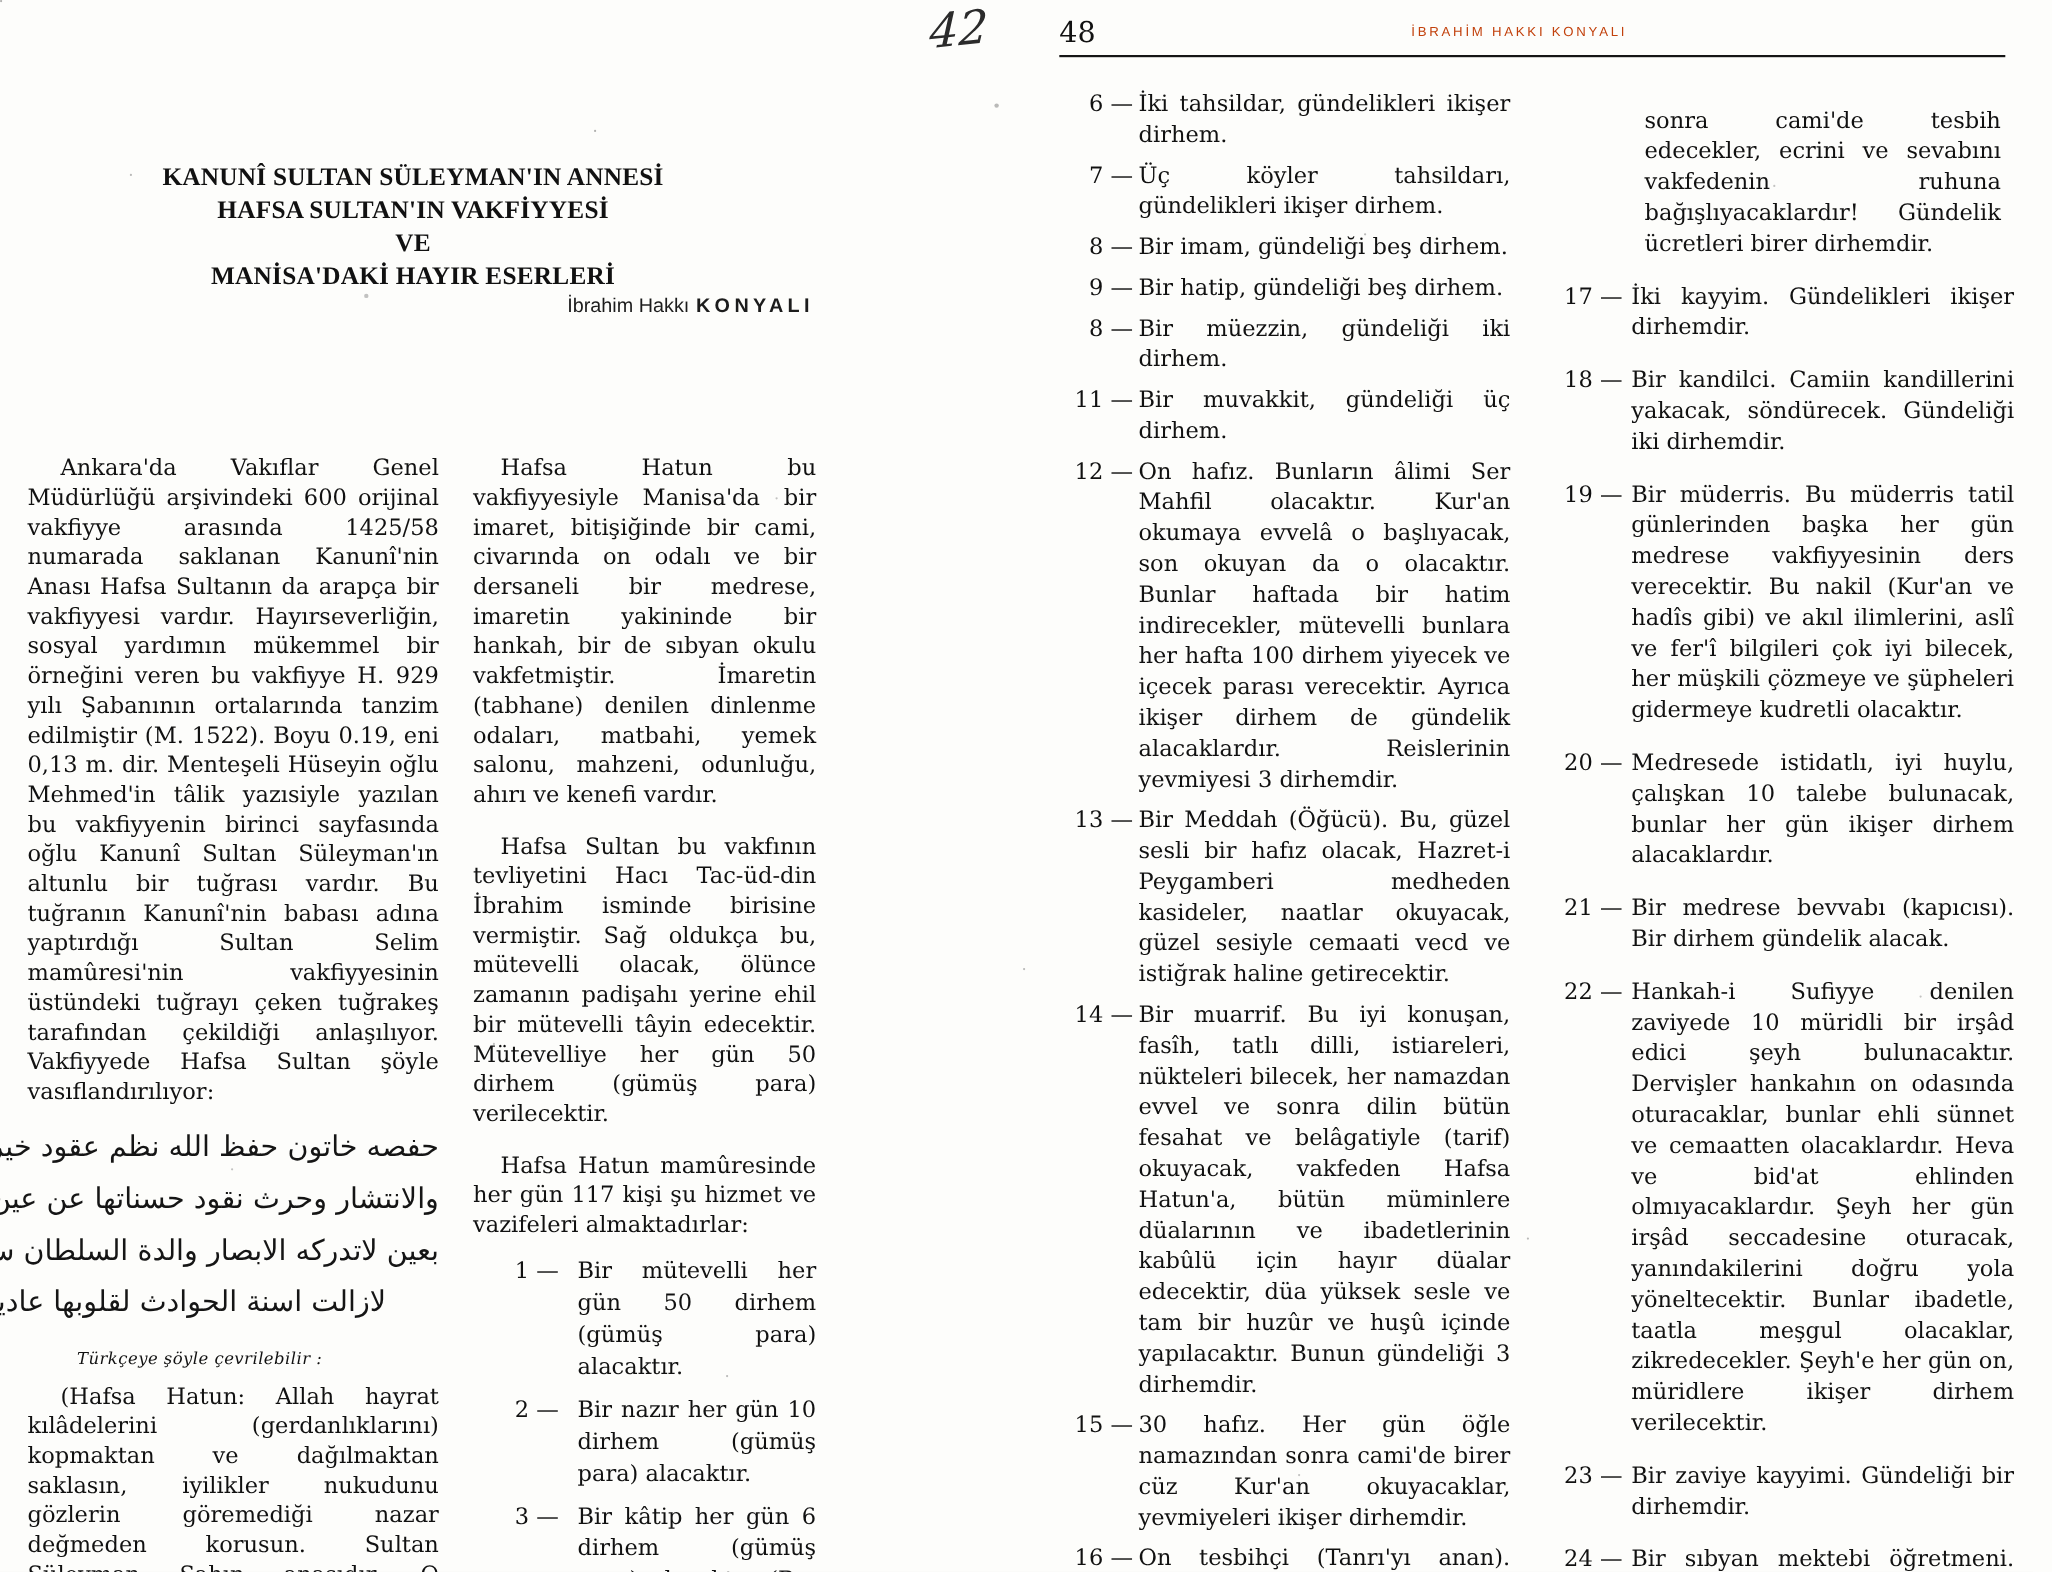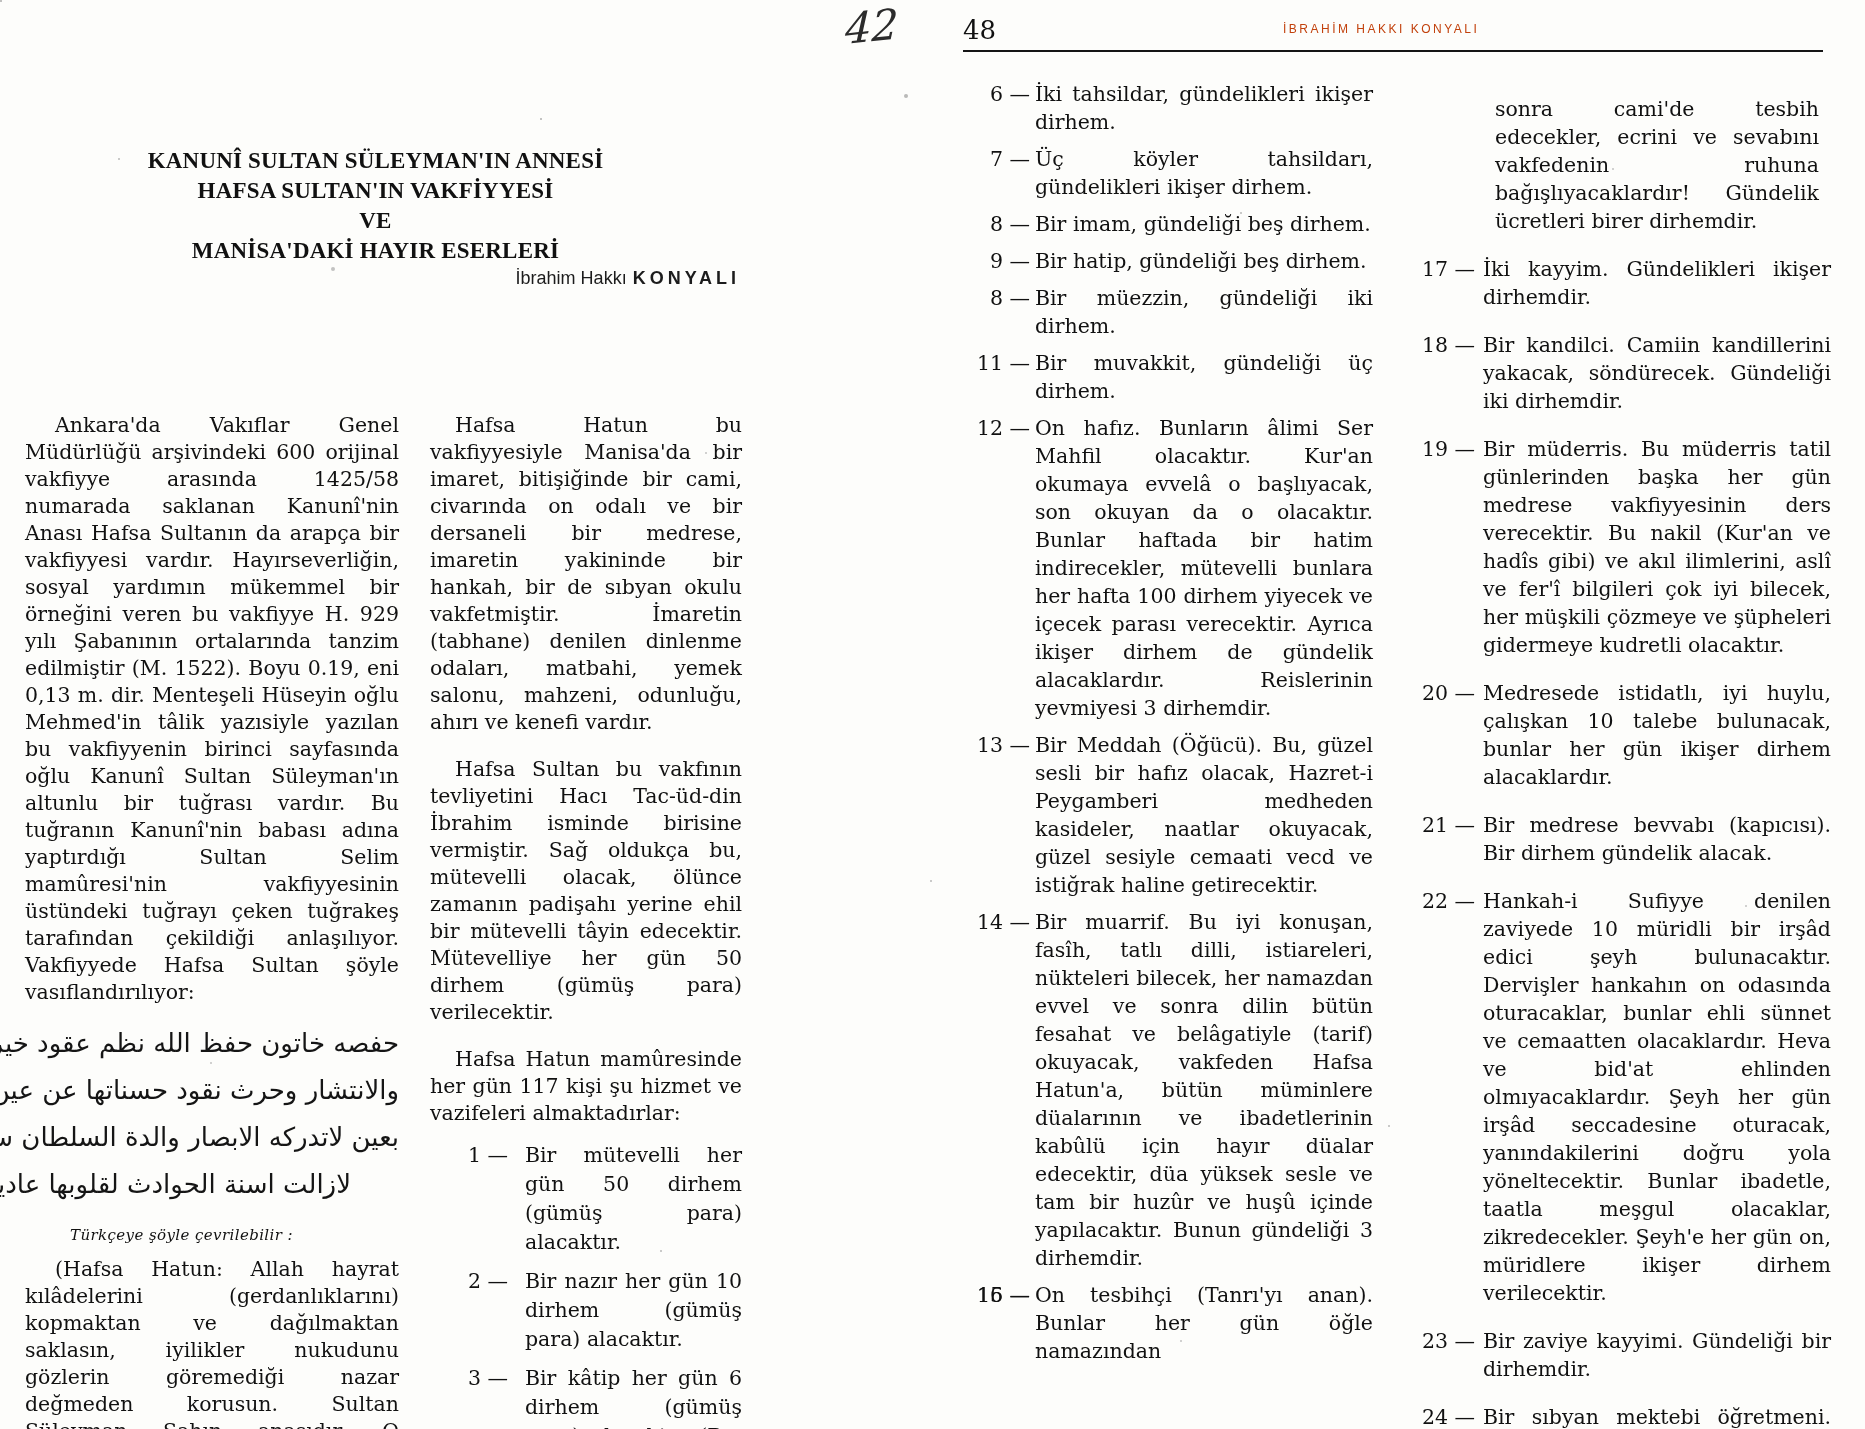--- a/index.html
+++ b/index.html
@@ -152,20 +152,21 @@
     <div class="item">
       <span class="marker">13 —</span>
       <span>Bir Meddah (Öğücü). Bu, güzel sesli bir hafız olacak, Hazret-i Peygamberi medheden kasideler, naatlar okuyacak, güzel sesiyle cemaati vecd ve istiğrak haline getirecektir.</span>
     </div>
     <div class="item">
       <span class="marker">14 —</span>
       <span>Bir muarrif. Bu iyi konuşan, fasîh, tatlı dilli, istiareleri, nükteleri bilecek, her namazdan evvel ve sonra dilin bütün fesahat ve belâgatiyle (tarif) okuyacak, vakfeden Hafsa Hatun'a, bütün müminlere düalarının ve ibadetlerinin kabûlü için hayır düalar edecektir, düa yüksek sesle ve tam bir huzûr ve huşû içinde yapılacaktır. Bunun gündeliği 3 dirhemdir.</span>
     </div>
     <div class="item">
       <span class="marker">15 —</span>
+      <span>30 hafız. Her gün öğle namazından sonra cami'de birer cüz Kur'an okuyacaklar, yevmiyeleri ikişer dirhemdir.</span>
     </div>
     <div class="item">
       <span class="marker">16 —</span>
       <span>On tesbihçi (Tanrı'yı anan). Bunlar her gün öğle namazından</span>
     </div>
   </div>
 
   <div class="col4">
     <p class="hang">sonra cami'de tesbih edecekler, ecrini ve sevabını vakfedenin ruhuna bağışlıyacaklardır! Gündelik ücretleri birer dirhemdir.</p>
     <div class="item">

